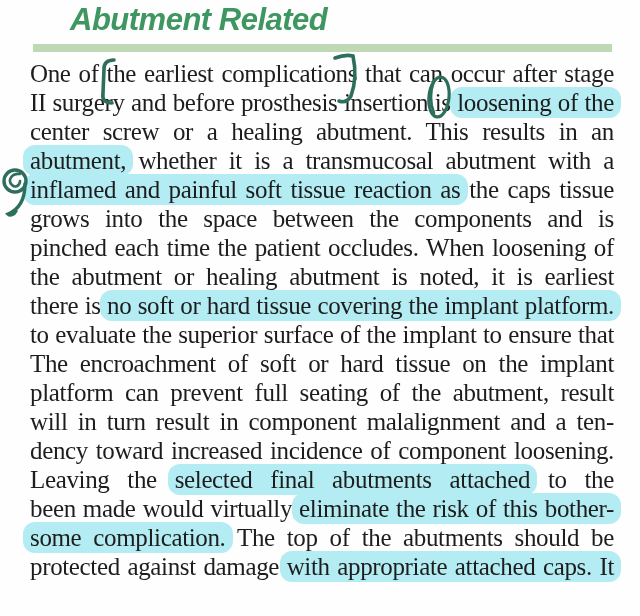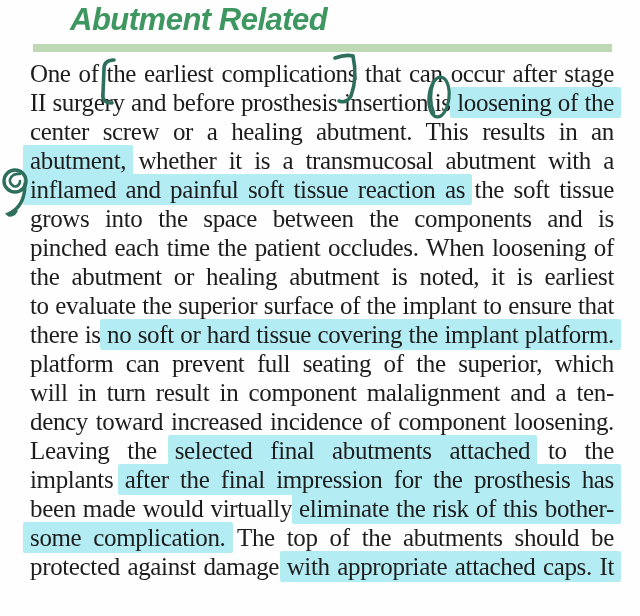--- a/index.html
+++ b/index.html
@@ -50,21 +50,21 @@
   }
   .text-line {
     height: 29px;
     text-align: justify;
     text-align-last: justify;
     white-space: nowrap;
   }
   .text-line .seg { white-space: normal; }
   .hl {
     background: #b3ecf3;
-    border-radius: 2px;
+    border-radius: 12px;
     padding: 2px 7px;
     margin: 8px -7px;
   }
   
   #annotation-layer {
     position: absolute;
     left: 0;
     top: 0;
     width: 640px;
     height: 616px;
@@ -78,31 +78,31 @@
 
   <div id="heading">Abutment Related</div>
 
   <div id="heading-rule"></div>
 
   <div id="paragraph">
       <div class="text-line"><span class="seg">One of the earliest complications that can occur after stage</span></div>
       <div class="text-line"><span class="seg">II surgery and before prosthesis insertion is </span><span class="seg hl">loosening of the</span></div>
       <div class="text-line"><span class="seg">center screw or a healing abutment. This results in an</span></div>
       <div class="text-line"><span class="seg hl">abutment,</span><span class="seg"> whether it is a transmucosal abutment with a</span></div>
-      <div class="text-line"><span class="seg hl">inflamed and painful soft tissue reaction as</span><span class="seg"> the soft tissue</span></div>
+      <div class="text-line"><span class="seg hl">inflamed and painful soft tissue reaction as</span><span class="seg"> the caps tissue</span></div>
       <div class="text-line"><span class="seg">grows into the space between the components and is</span></div>
       <div class="text-line"><span class="seg">pinched each time the patient occludes. When loosening of</span></div>
       <div class="text-line"><span class="seg">the abutment or healing abutment is noted, it is earliest</span></div>
+      <div class="text-line"><span class="seg">there is </span><span class="seg hl">no soft or hard tissue covering the implant platform.</span></div>
       <div class="text-line"><span class="seg">to evaluate the superior surface of the implant to ensure that</span></div>
-      <div class="text-line"><span class="seg">there is </span><span class="seg hl">no soft or hard tissue covering the implant platform.</span></div>
-      <div class="text-line"><span class="seg">platform can prevent full seating of the superior, which</span></div>
+      <div class="text-line"><span class="seg">The encroachment of soft or hard tissue on the implant</span></div>
+      <div class="text-line"><span class="seg">platform can prevent full seating of the abutment, result</span></div>
       <div class="text-line"><span class="seg">will in turn result in component malalignment and a ten-</span></div>
       <div class="text-line"><span class="seg">dency toward increased incidence of component loosening.</span></div>
       <div class="text-line"><span class="seg">Leaving the </span><span class="seg hl">selected final abutments attached</span><span class="seg"> to the</span></div>
-      <div class="text-line"><span class="seg">implants </span><span class="seg hl">after the final impression for the prosthesis has</span></div>
       <div class="text-line"><span class="seg">been made would virtually </span><span class="seg hl">eliminate the risk of this bother-</span></div>
       <div class="text-line"><span class="seg hl">some complication.</span><span class="seg"> The top of the abutments should be</span></div>
       <div class="text-line"><span class="seg">protected against damage </span><span class="seg hl">with appropriate attached caps. It</span></div>
     </div>
 
   <svg id="annotation-layer" viewBox="0 0 640 616" xmlns="http://www.w3.org/2000/svg">
 
     <path d="M 114,60 C 107,60 104,63 104,69 L 103,93 C 102,100 105,103 112,103" fill="none" stroke="#2d6e5c" stroke-width="3.6" stroke-linecap="round"></path>
 
     <path d="M 335,58 C 343,55 349,55 353,56 C 356,70 355,85 351,96 C 348,101 344,103 339,101" fill="none" stroke="#2d6e5c" stroke-width="3.6" stroke-linecap="round"></path>

